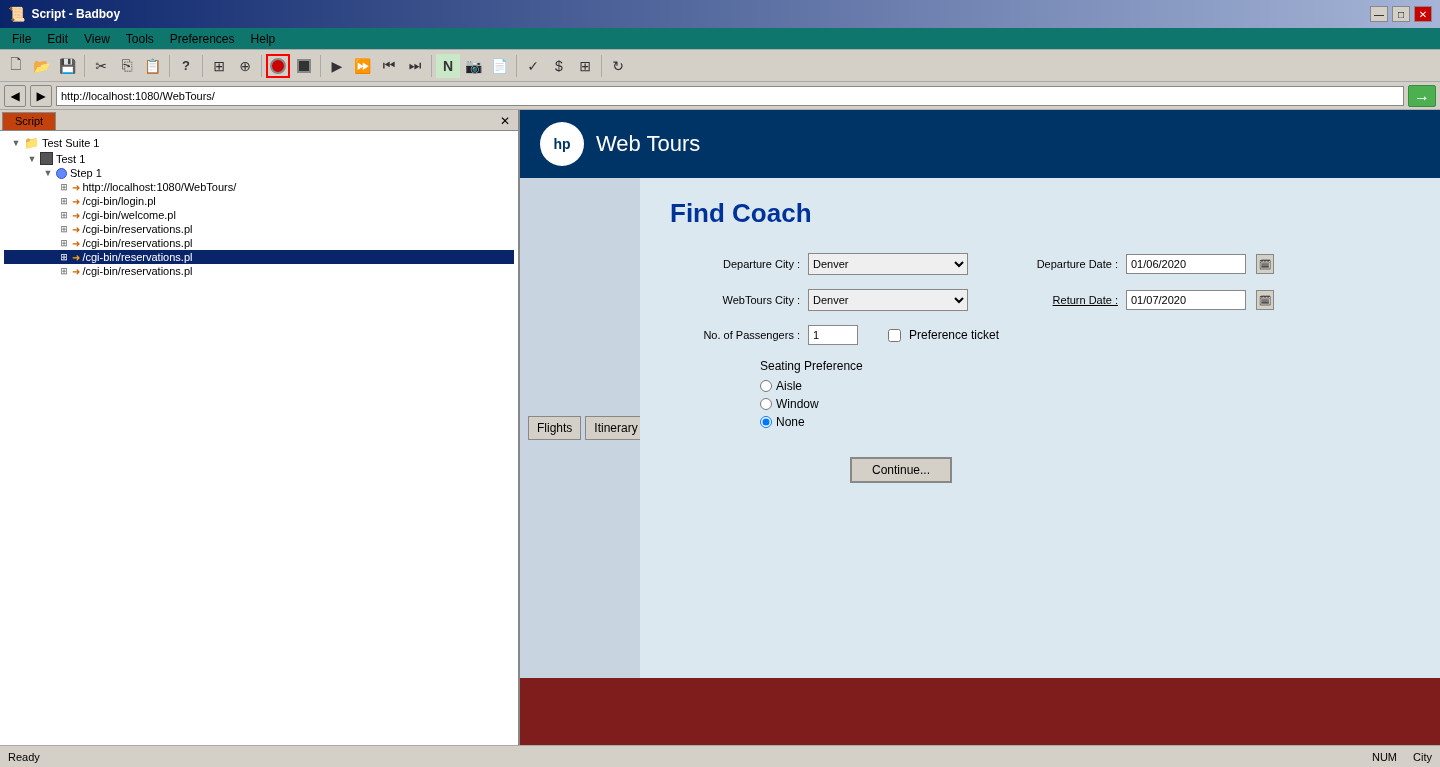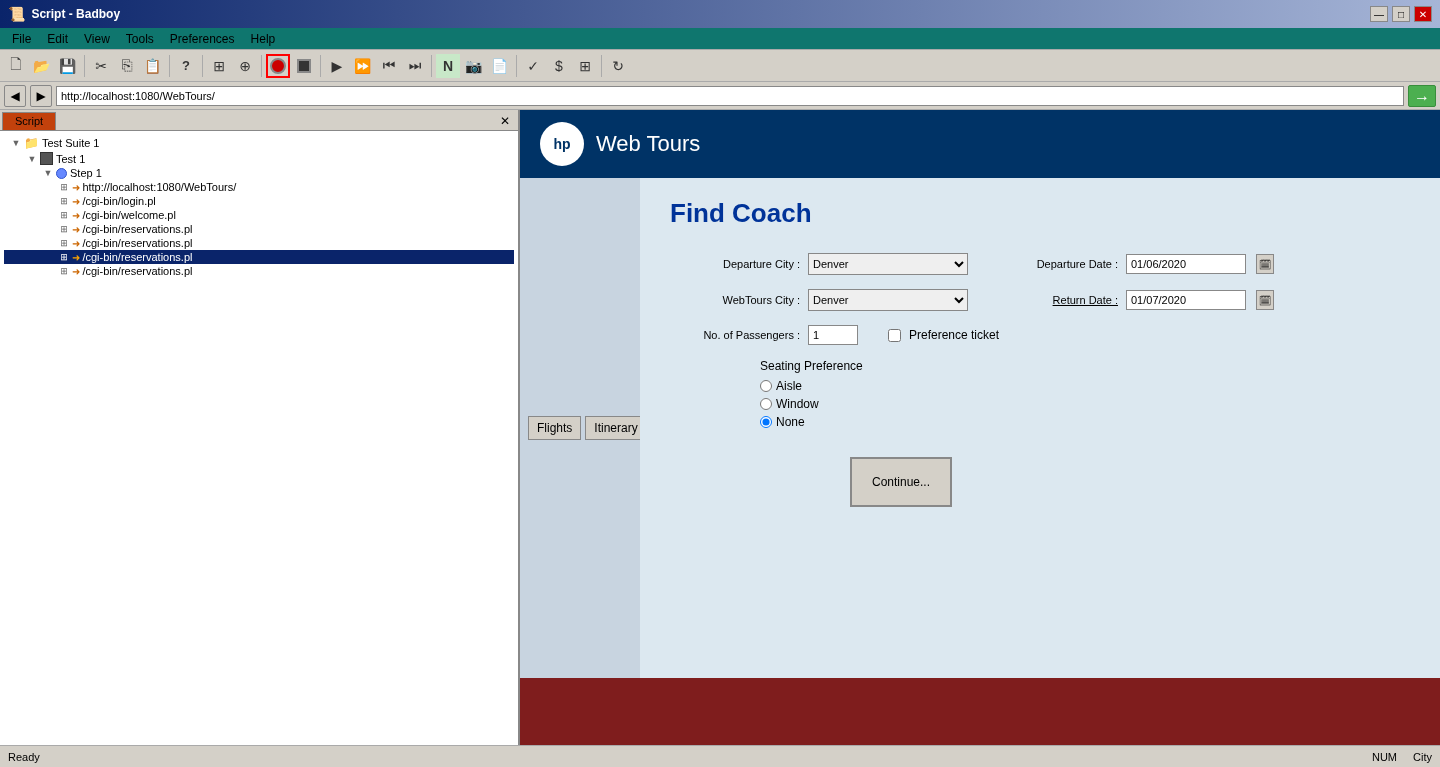--- a/index.html
+++ b/index.html
@@ -232,21 +232,21 @@
       vertical-align: top;
       margin-right: 60px;
     }
     #seating-section { margin-left: 90px; }
     .section-label { font-size: 12px; font-weight: normal; margin-bottom: 6px; }
     .radio-row { display: flex; align-items: center; margin-bottom: 4px; font-size: 12px; gap: 4px; }
     .radio-btn { width: 12px; height: 12px; }
 
     #continue-row { margin-top: 24px; margin-left: 180px; }
     .continue-btn {
-      padding: 16px 20px;
+      padding: 4px 20px;
       background: #d4d0c8;
       border: 2px solid #888;
       font-size: 12px;
       cursor: pointer;
     }
 
     
     #status-bar {
       height: 22px;
       background: #d4d0c8;

